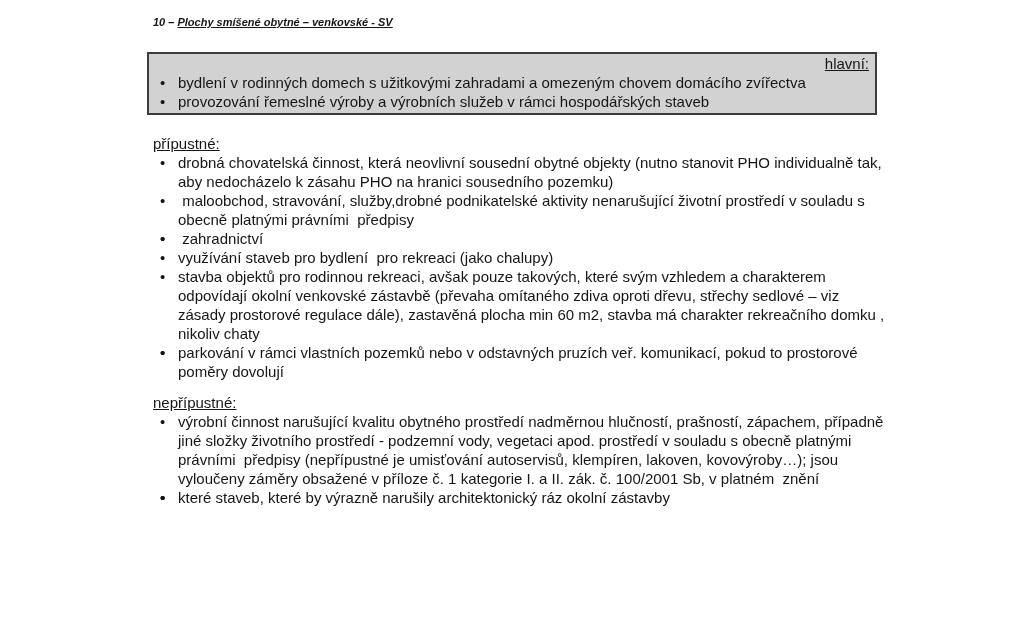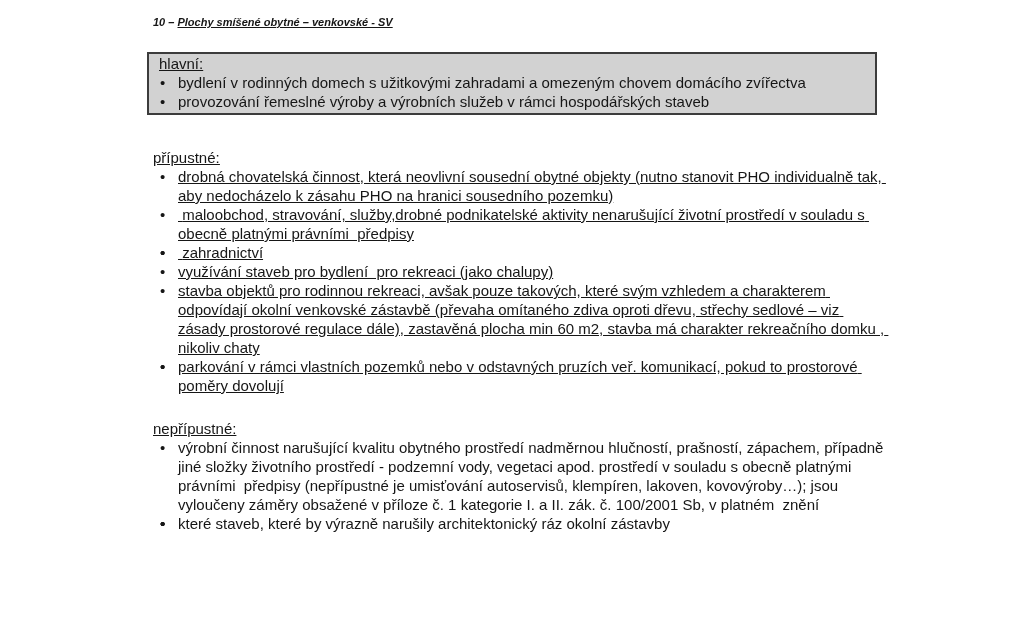--- a/index.html
+++ b/index.html
@@ -32,40 +32,40 @@
     line-height: 19px;
     margin: 0 0 0 6px;
   }
   .box {
     margin-top: 20px;
     width: 730px;
     border: 2px solid var(--box-border, #3c3c3c);
     background: var(--box-bg, #d2d2d2);
     padding: 0 6px 2px 4px;
   }
-  .box .heading { margin-left: 6px; }
+  .box .heading { margin-left: 6px; text-align: right; }
   ul.items {
     list-style: none;
     margin: 0; padding: 0;
   }
   ul.items li {
     position: relative;
     line-height: 19px;
     padding-left: 31px;
   }
   ul.items li .bullet {
     position: absolute;
     left: 13px; top: 0;
     line-height: 19px;
   }
   ul.items li .li-text { white-space: pre-wrap; }
   .box ul.items li { padding-left: 25px; }
   .box ul.items li .bullet { left: 7px; }
-  .section-pripustne { margin-top: 33px; text-decoration: underline; }
-  .section-nepripustne { margin-top: 24px; }
+  .section-pripustne { margin-top: 19px; }
+  .section-nepripustne { margin-top: 12px; }
 </style>
 </head>
 <body style="--page-bg: #ffffff; --box-bg: #d2d2d2; --box-border: #3c3c3c; --text-color: #161616;">
 
 <div class="doc">
 
   <h1 class="title"><span>10 – </span><span class="underlined">Plochy smíšené obytné – venkovské - SV</span></h1>
 
   <section class="box section-hlavni">
     <div class="heading">hlavní:</div>

